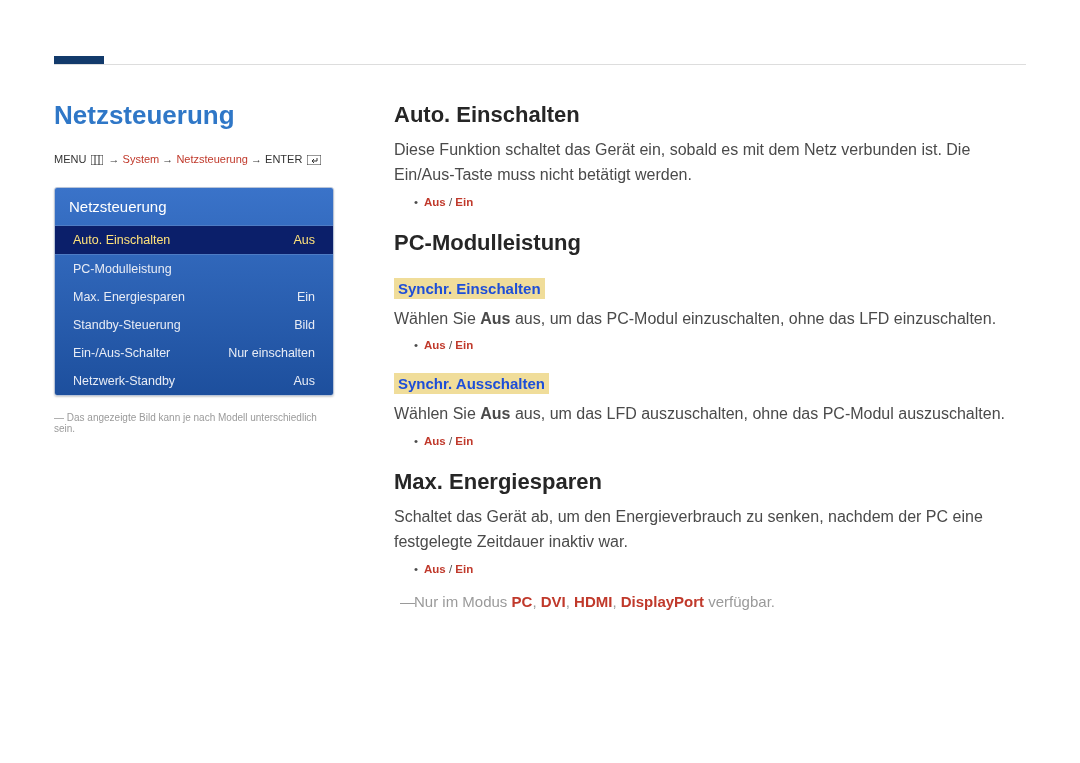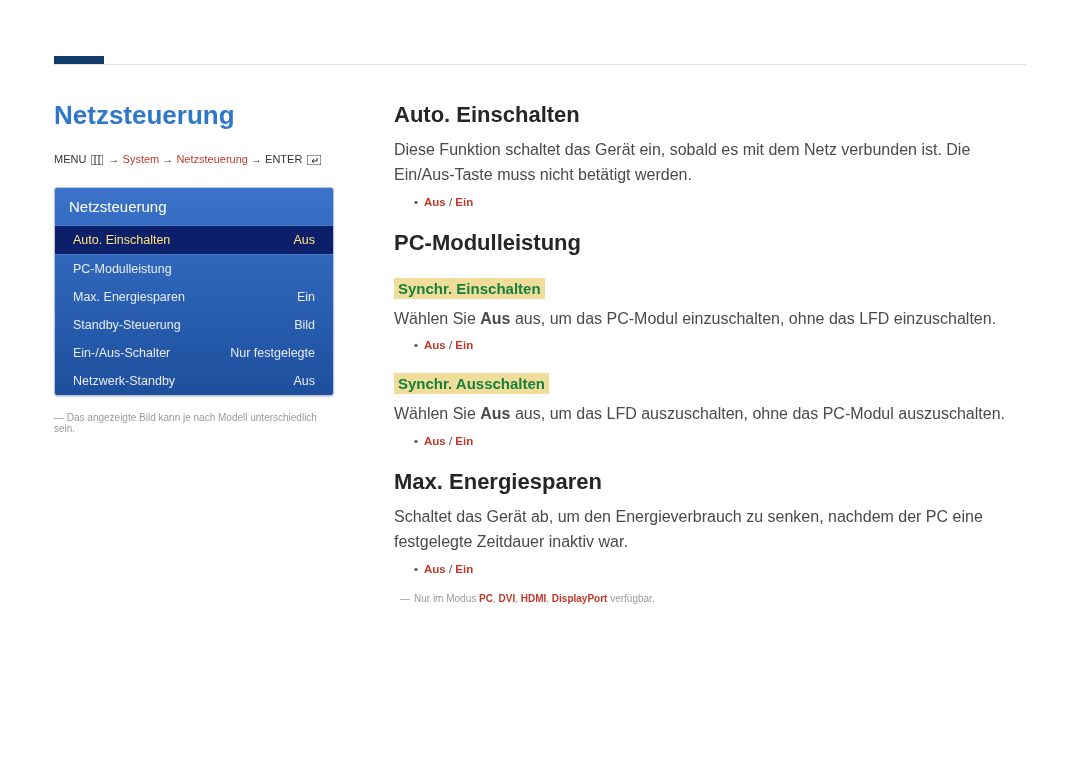--- a/index.html
+++ b/index.html
@@ -110,28 +110,28 @@
     content: "•";
     position: absolute;
     left: 20px;
     top: 0;
   }
   .accent-text { color: #c0392b; font-weight: 700; }
   .accent-sep { color: #4a4a4a; }
   .sub-h {
     display: inline-block;
     background: #f0dd9a;
-    color: #15803d;
+    color: #1d4ed8;
     font-size: 15px;
     font-weight: 700;
     padding: 2px 4px;
     margin: 12px 0 8px 0;
   }
   .footnote {
-    font-size: 10px;
+    font-size: 15px;
     color: #9a9a9a;
     padding-left: 20px;
     position: relative;
     margin-top: 18px;
   }
   .footnote::before {
     content: "―";
     position: absolute;
     left: 6px;
     top: 0;
@@ -185,21 +185,21 @@
       <div class="box-row">
         <span>Max. Energiesparen</span>
         <span>Ein</span>
       </div>
       <div class="box-row">
         <span>Standby-Steuerung</span>
         <span>Bild</span>
       </div>
       <div class="box-row">
         <span>Ein-/Aus-Schalter</span>
-        <span>Nur festgelegte</span>
+        <span>Nur einschalten</span>
       </div>
       <div class="box-row">
         <span>Netzwerk-Standby</span>
         <span>Aus</span>
       </div>
     </div>
 
     <div class="caption">― <span>Das angezeigte Bild kann je nach Modell unterschiedlich sein.</span></div>
   </div>
 

